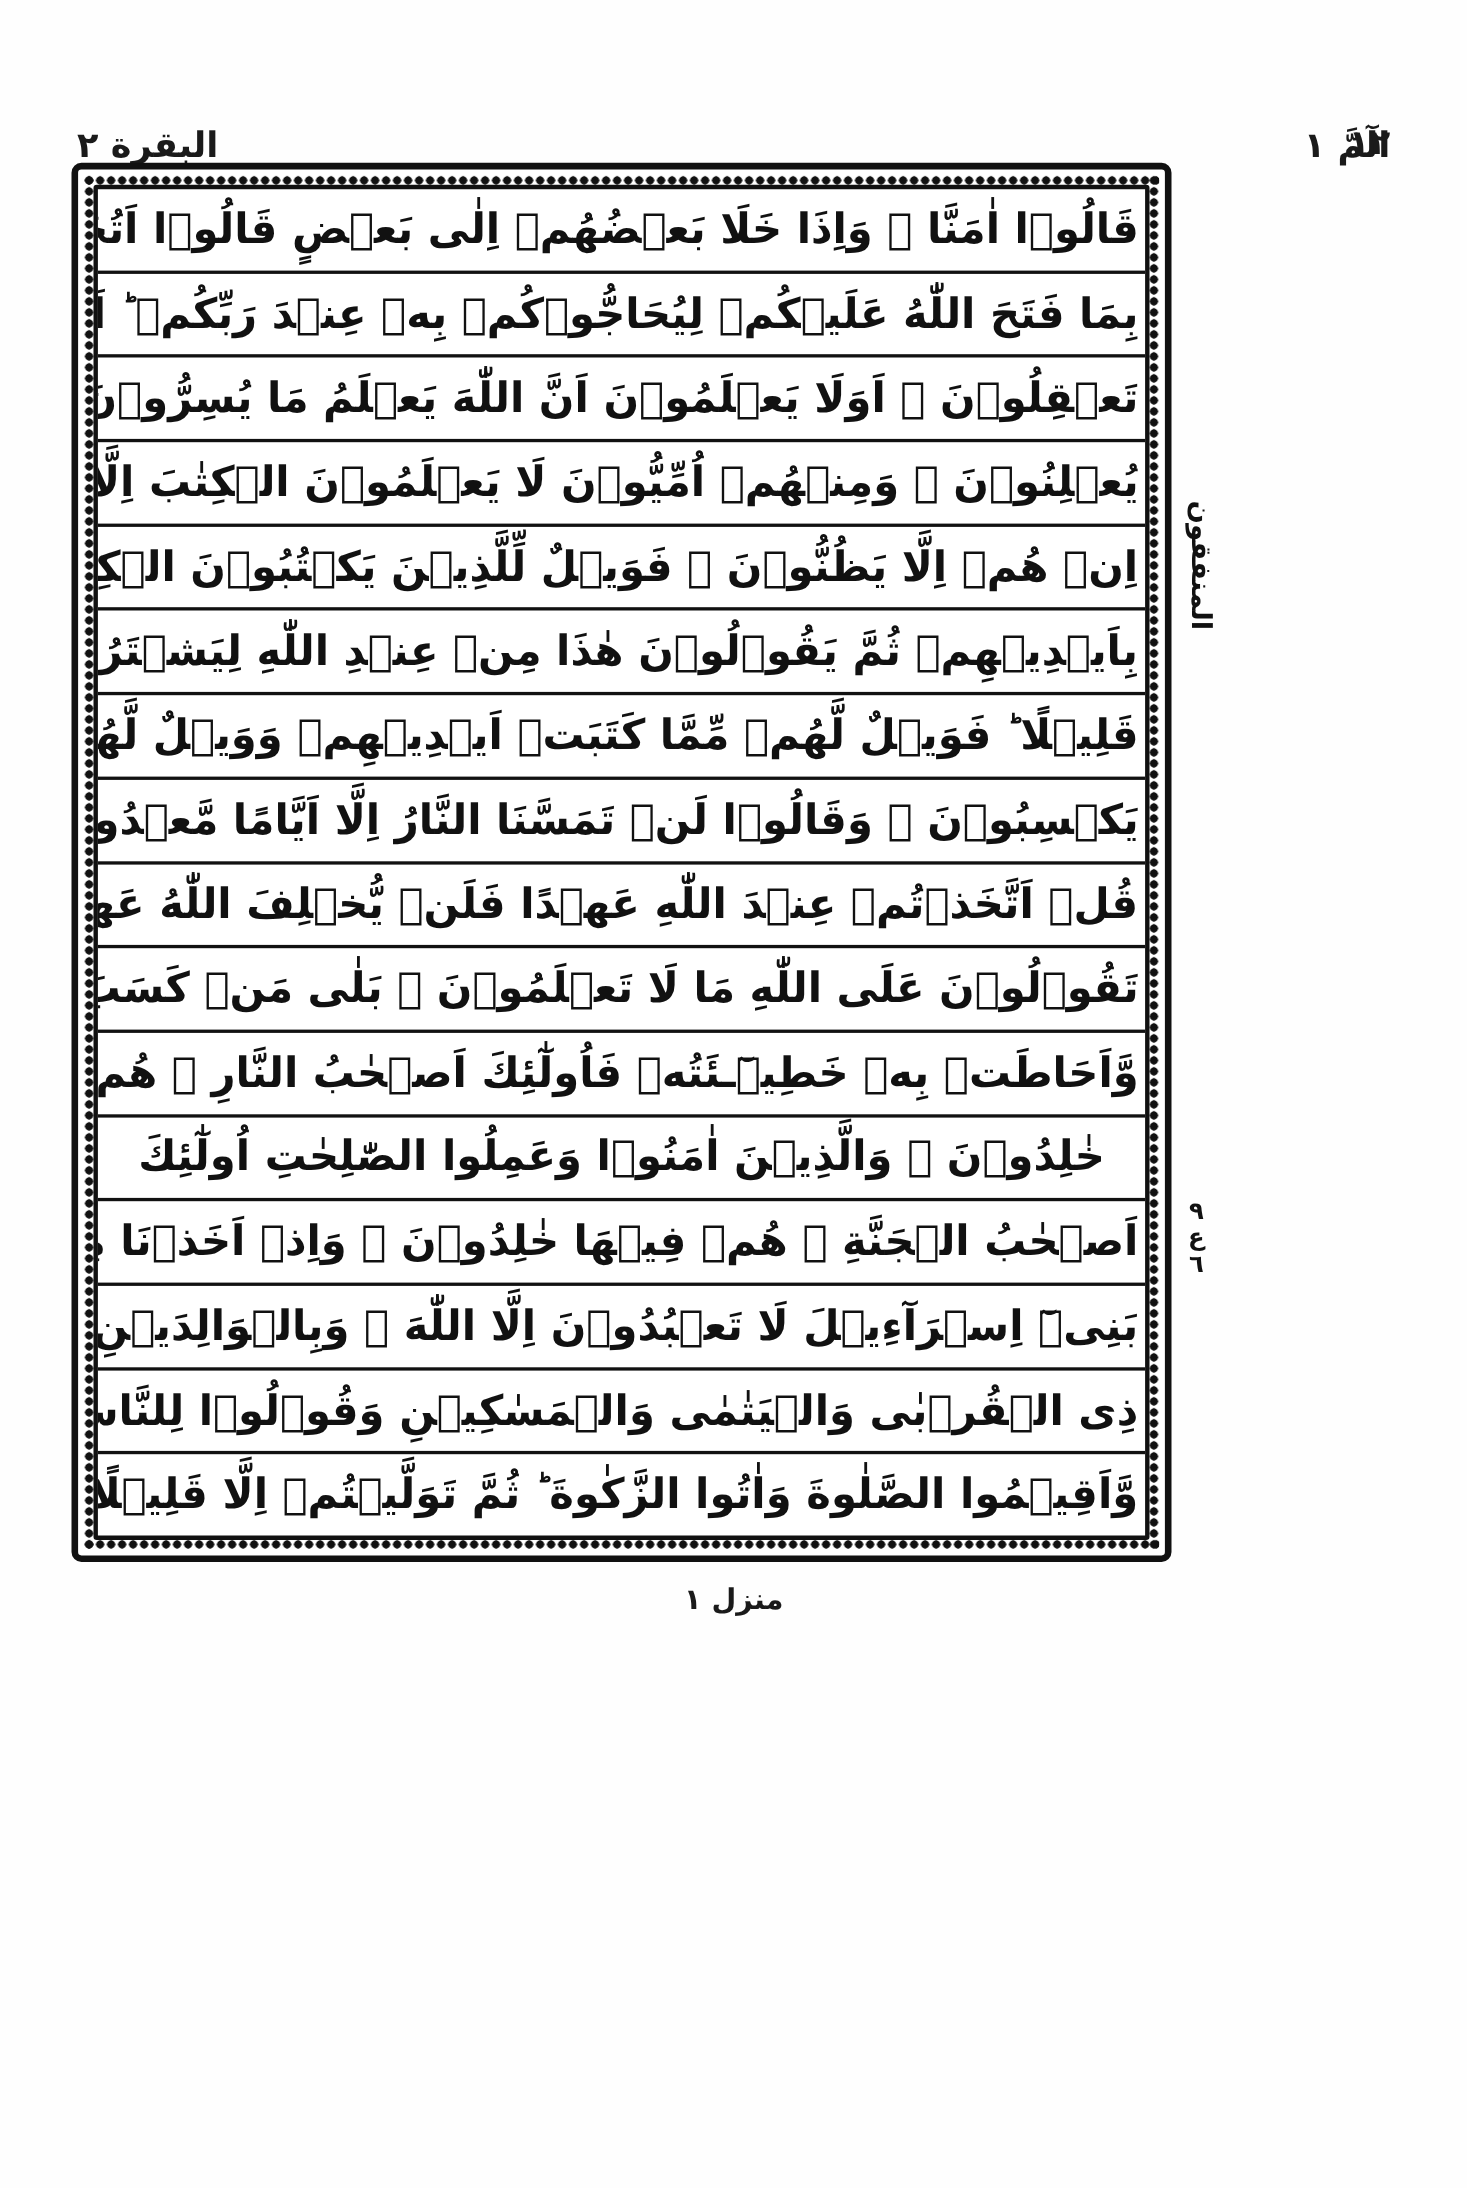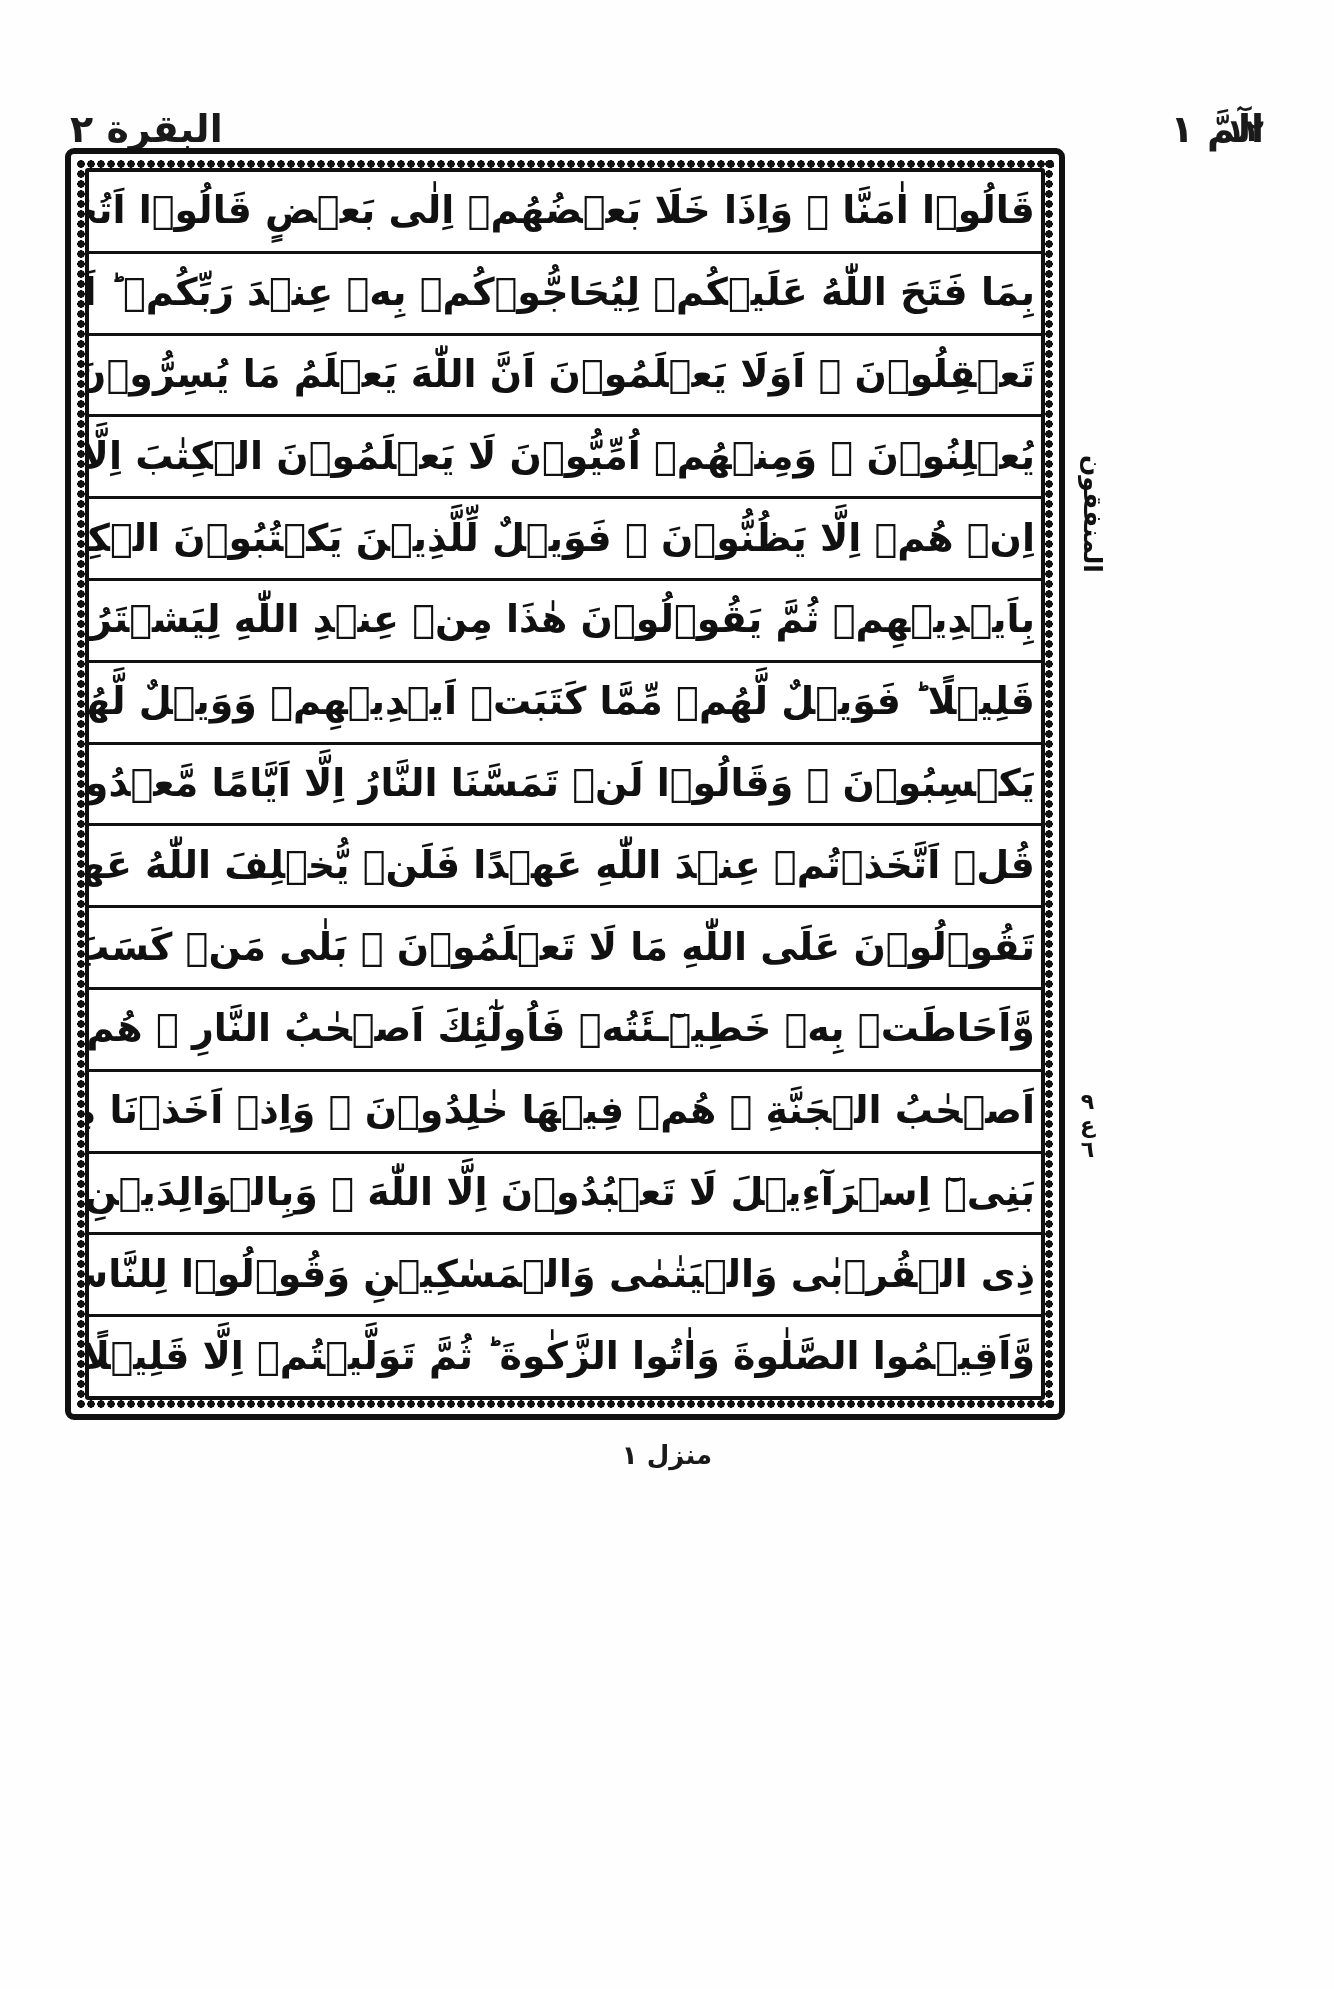--- a/index.html
+++ b/index.html
@@ -26,21 +26,21 @@
     right: 70px;
     top: 88px;
     height: 60px;
     display: flex;
     align-items: flex-end;
     justify-content: space-between;
     direction: rtl;
   }
   .hdr-cell {
     font-family: "DejaVu Sans", sans-serif;
-    font-size: 38px;
+    font-size: 32px;
     font-weight: 600;
     color: #1a1a1a;
     line-height: 1;
     white-space: nowrap;
   }
   .hdr-surah { flex: 0 0 auto; }
   .hdr-juz   { flex: 0 0 auto; }
   .hdr-page  {
     position: absolute;
     left: 0; right: 0;
@@ -204,20 +204,23 @@
       <div class="aya-line">
         <div class="aya-text">قُلۡ اَتَّخَذۡتُمۡ عِنۡدَ اللّٰهِ عَهۡدًا فَلَنۡ يُّخۡلِفَ اللّٰهُ عَهۡدَهٝ اَمۡ</div>
       </div>
       <div class="aya-line">
         <div class="aya-text">تَقُوۡلُوۡنَ عَلَى اللّٰهِ مَا لَا تَعۡلَمُوۡنَ ۞ بَلٰى مَنۡ كَسَبَ سَيِّئَةً</div>
       </div>
       <div class="aya-line">
         <div class="aya-text">وَّاَحَاطَتۡ بِهٖ خَطِيۡٓـئَتُهٝ فَاُولٰٓئِكَ اَصۡحٰبُ النَّارِ ۚ هُمۡ فِيۡهَا</div>
       </div>
       <div class="aya-line">
+        <div class="aya-text">خٰلِدُوۡنَ ۞ وَالَّذِيۡنَ اٰمَنُوۡا وَعَمِلُوا الصّٰلِحٰتِ اُولٰٓئِكَ</div>
+      </div>
+      <div class="aya-line">
         <div class="aya-text">اَصۡحٰبُ الۡجَنَّةِ ۚ هُمۡ فِيۡهَا خٰلِدُوۡنَ ۞ وَاِذۡ اَخَذۡنَا مِيۡثَاقَ</div>
       </div>
       <div class="aya-line">
         <div class="aya-text">بَنِىۡٓ اِسۡرَآءِيۡلَ لَا تَعۡبُدُوۡنَ اِلَّا اللّٰهَ ۟ وَبِالۡوَالِدَيۡنِ اِحۡسَانًاوَّ</div>
       </div>
       <div class="aya-line">
         <div class="aya-text">ذِى الۡقُرۡبٰى وَالۡيَتٰمٰى وَالۡمَسٰكِيۡنِ وَقُوۡلُوۡا لِلنَّاسِ حُسۡنًا</div>
       </div>
       <div class="aya-line">
         <div class="aya-text">وَّاَقِيۡمُوا الصَّلٰوةَ وَاٰتُوا الزَّكٰوةَ ؕ ثُمَّ تَوَلَّيۡتُمۡ اِلَّا قَلِيۡلًا مِّنۡكُمۡ</div>

